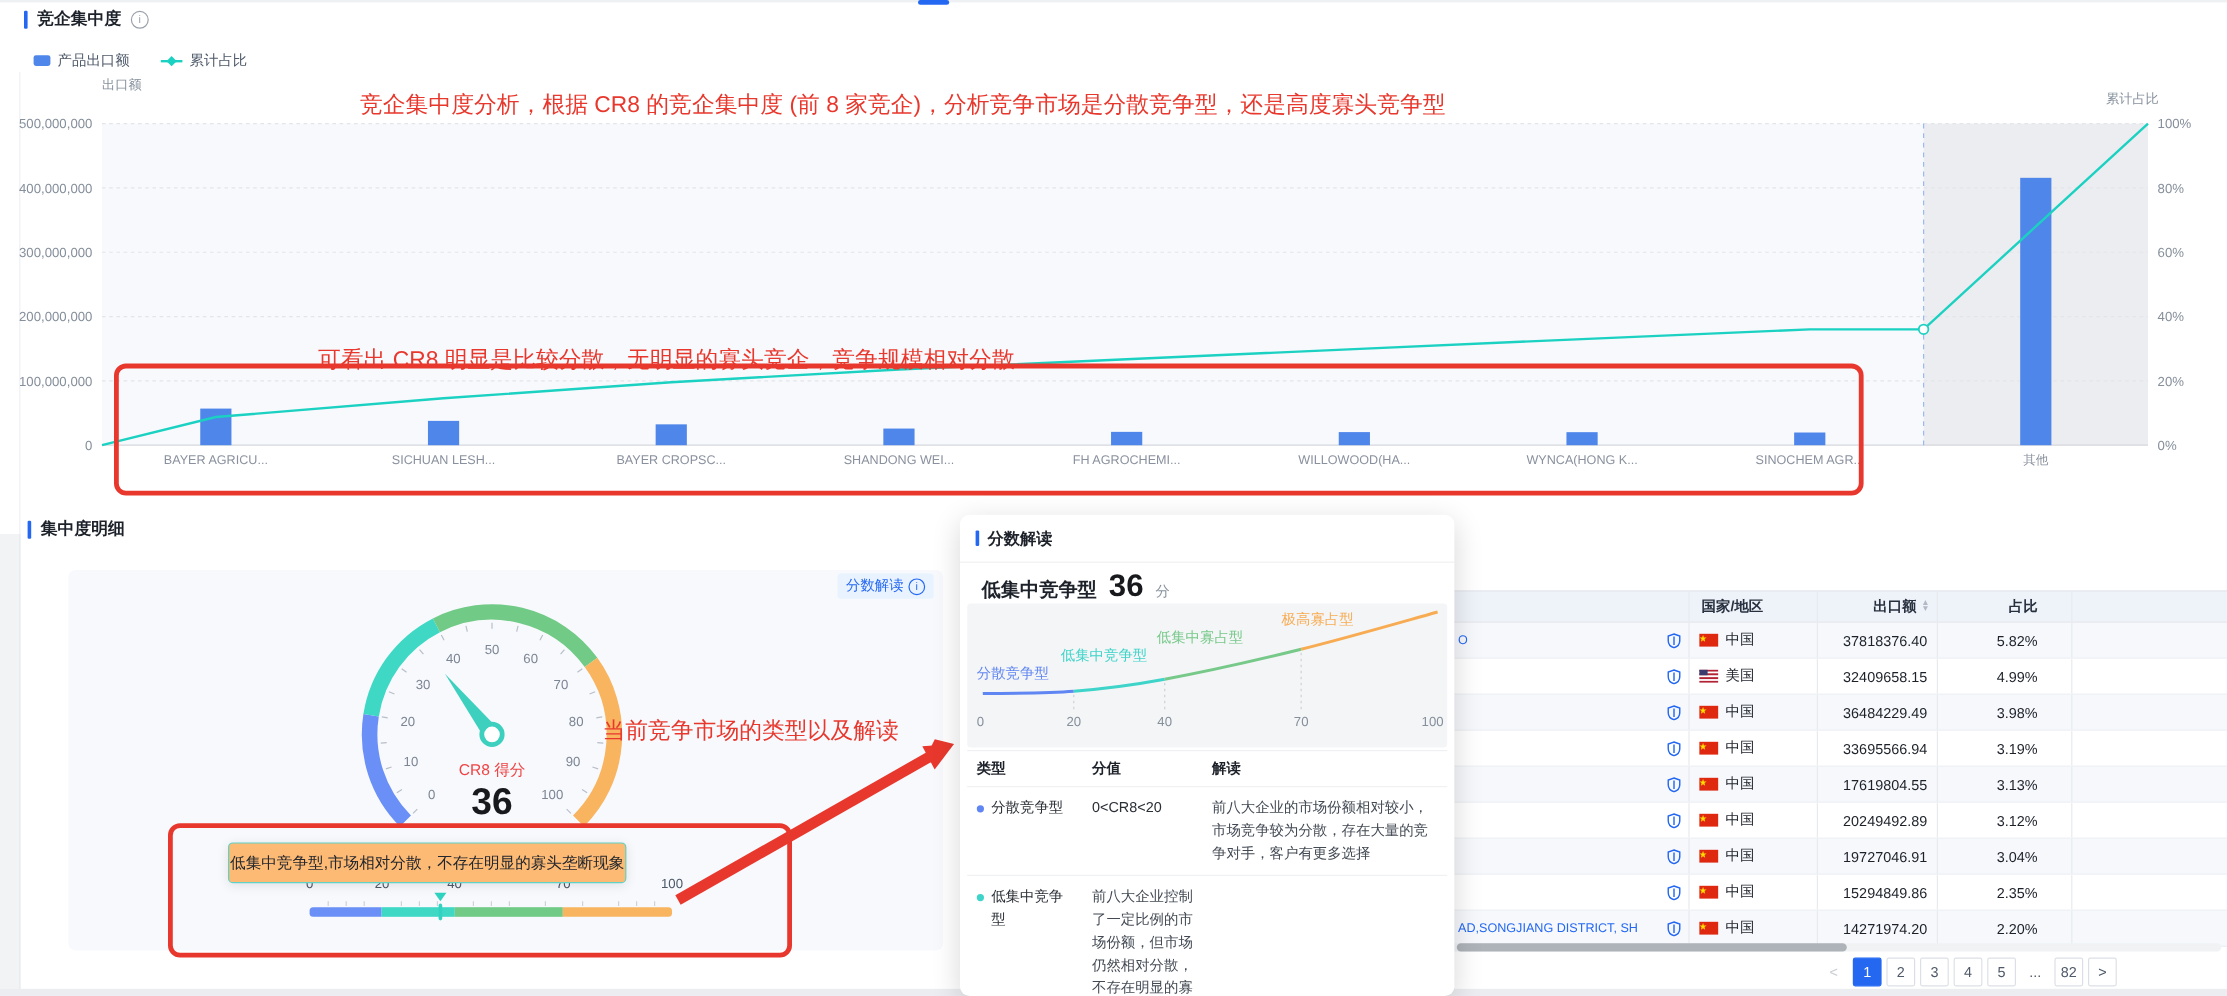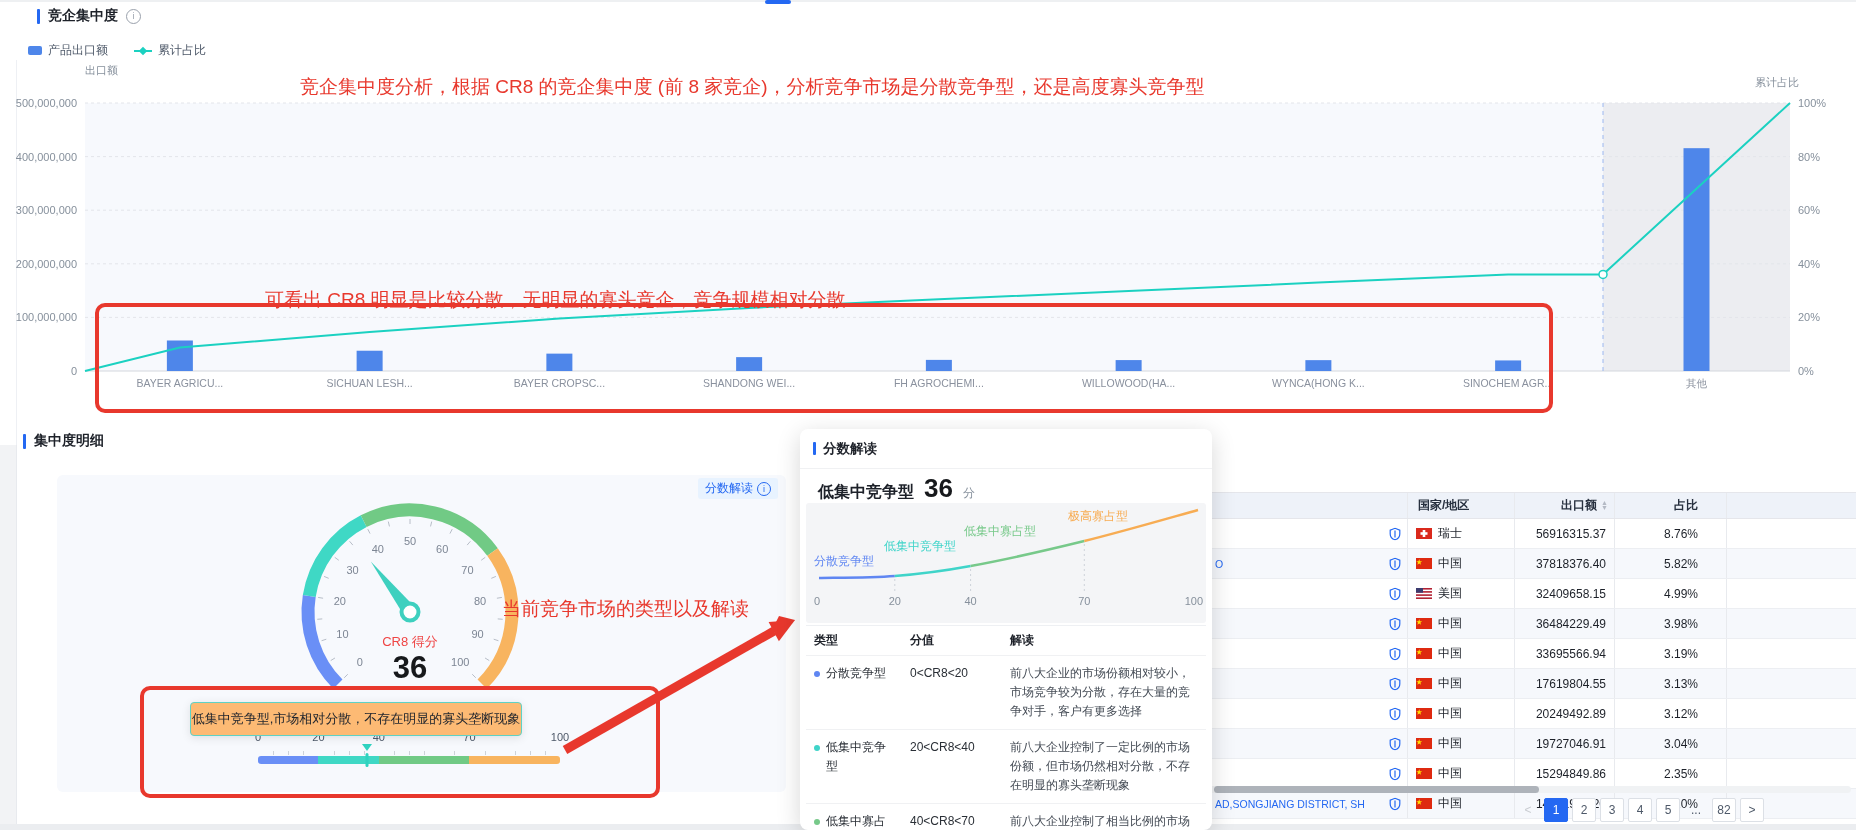--- a/index.html
+++ b/index.html
@@ -95,21 +95,21 @@
 </style>
 </head>
 <body>
 
 <div id="stage">
   <div class="top-hairline"></div>
   <div class="top-dash"></div>
   <div class="left-sliver"></div>
   <div class="left-sliver-gray"></div>
 
-  <div class="sec-title" style="left:37px;top:7px;">
+  <div class="sec-title" style="left:20px;top:7px;">
     <span class="sec-bar"></span>
     <span class="sec-text">竞企集中度</span>
     <span class="info-i">i</span>
   </div>
 
   <div class="legend">
     <span class="leg-item">
       <span class="leg-swatch"></span>
       <span>产品出口额</span>
     </span>
@@ -305,21 +305,20 @@
             <span>分散竞争型</span>
           </div>
           <div class="it-cell">0&lt;CR8&lt;20</div>
           <div class="it-cell it-desc">前八大企业的市场份额相对较小，市场竞争较为分散，存在大量的竞争对手，客户有更多选择</div>
         </div>
         <div class="it-row">
           <div class="it-cell it-type">
             <span class="it-dot" style="background:#3fd4c9"></span>
             <span>低集中竞争型</span>
           </div>
-          <div class="it-cell">20&lt;CR8&lt;40</div>
           <div class="it-cell it-desc">前八大企业控制了一定比例的市场份额，但市场仍然相对分散，不存在明显的寡头垄断现象</div>
         </div>
         <div class="it-row">
           <div class="it-cell it-type">
             <span class="it-dot" style="background:#77c98a"></span>
             <span>低集中寡占型</span>
           </div>
           <div class="it-cell">40&lt;CR8&lt;70</div>
           <div class="it-cell it-desc">前八大企业控制了相当比例的市场份额，市场集中度较高</div>
         </div>
@@ -334,44 +333,20 @@
         </div>
         <div class="dt-cell dt-hcell" style="width: 100px;">
           <span style="margin-left:auto;display:flex;align-items:center;padding-right:6px">出口额<span class="sort-icons">
               <span>▲</span>
               <span>▼</span>
             </span></span>
         </div>
         <div class="dt-cell dt-hcell" style="width: 112px;">
           <span style="margin-left:auto;padding-right:28px">占比</span>
         </div>
-        <div class="dt-cell last" style="width: 129px;"></div>
-      </div>
-      <div class="dt-row">
-        <div class="dt-cell" style="width: 228px;">
-          <span class="company-link"></span>
-          <span class="shield">
-            <svg width="12" height="13" viewBox="0 0 12 13">
-              <path d="M6 0.8 L10.8 2.6 V6.4 C10.8 9.3 8.7 11.4 6 12.3 C3.3 11.4 1.2 9.3 1.2 6.4 V2.6 Z" fill="none" stroke="#2468f2" stroke-width="1.2"></path>
-              <path d="M6 3 V10" stroke="#2468f2" stroke-width="1.2"></path>
-            </svg>
-          </span>
-        </div>
-        <div class="dt-cell" style="width: 107px;">
-          <span class="flag">
-            <svg width="16" height="11">
-              <rect width="16" height="11" fill="#da291c"></rect>
-              <rect x="6.7" y="2" width="2.6" height="7" fill="#fff"></rect>
-              <rect x="4.5" y="4.2" width="7" height="2.6" fill="#fff"></rect>
-            </svg>
-          </span>
-          <span>瑞士</span>
-        </div>
-        <div class="dt-cell num" style="width: 100px; padding-right: 8px;">56916315.37</div>
-        <div class="dt-cell num" style="width: 112px; padding-right: 28px;">8.76%</div>
         <div class="dt-cell last" style="width: 129px;"></div>
       </div>
       <div class="dt-row even">
         <div class="dt-cell" style="width: 228px;">
           <span class="company-link">O</span>
           <span class="shield">
             <svg width="12" height="13" viewBox="0 0 12 13">
               <path d="M6 0.8 L10.8 2.6 V6.4 C10.8 9.3 8.7 11.4 6 12.3 C3.3 11.4 1.2 9.3 1.2 6.4 V2.6 Z" fill="none" stroke="#2468f2" stroke-width="1.2"></path>
               <path d="M6 3 V10" stroke="#2468f2" stroke-width="1.2"></path>
             </svg>

